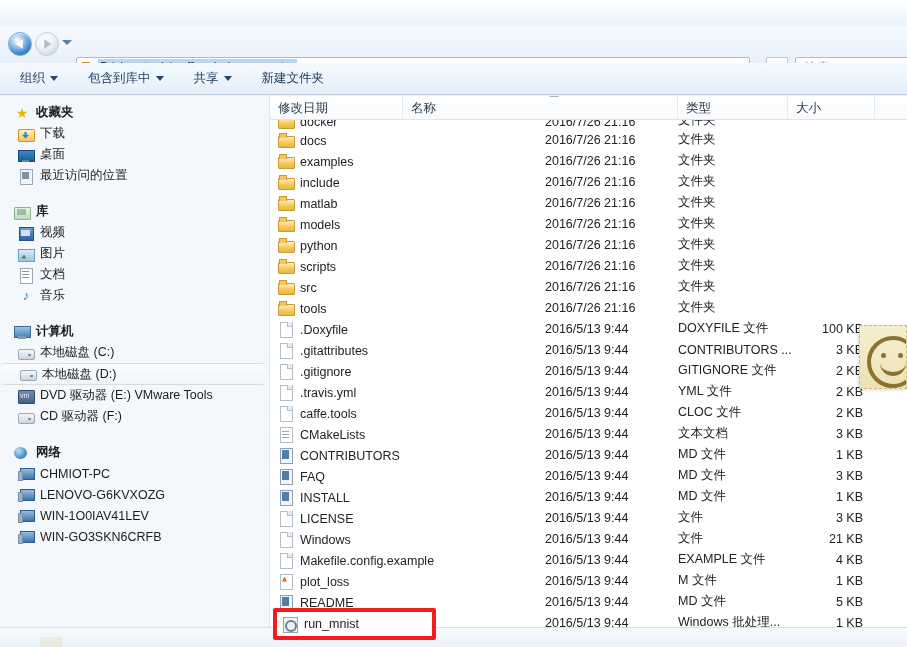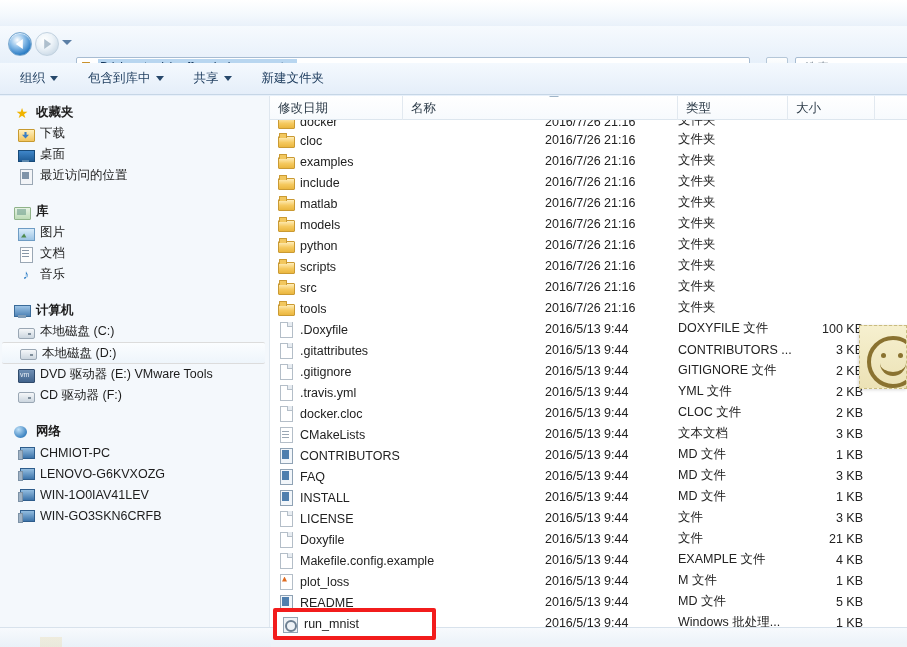--- a/index.html
+++ b/index.html
@@ -497,20 +497,24 @@
             <span>最近访问的位置</span>
           </div>
         </div>
         <div class="nav-spacer"></div>
         <div class="nav-group">
           <div class="nav-row root">
             <span class="ico ico-library"></span>
             <span>库</span>
           </div>
           <div class="nav-row child">
+            <span class="ico ico-video"></span>
+            <span>视频</span>
+          </div>
+          <div class="nav-row child">
             <span class="ico ico-picture"></span>
             <span>图片</span>
           </div>
           <div class="nav-row child">
             <span class="ico ico-doc"></span>
             <span>文档</span>
           </div>
           <div class="nav-row child">
             <span class="ico ico-music">♪</span>
             <span>音乐</span>
@@ -577,21 +581,21 @@
               <span class="f-ico f-folder"></span>
               <span>docker</span>
             </div>
             <div class="cell-date">2016/7/26 21:16</div>
             <div class="cell-type">文件夹</div>
             <div class="cell-size"></div>
           </div>
           <div class="row">
             <div class="cell-name">
               <span class="f-ico f-folder"></span>
-              <span>cloc</span>
+              <span>docs</span>
             </div>
             <div class="cell-date">2016/7/26 21:16</div>
             <div class="cell-type">文件夹</div>
             <div class="cell-size"></div>
           </div>
           <div class="row">
             <div class="cell-name">
               <span class="f-ico f-folder"></span>
               <span>examples</span>
             </div>
@@ -694,21 +698,21 @@
               <span class="f-ico f-file"></span>
               <span>.travis.yml</span>
             </div>
             <div class="cell-date">2016/5/13 9:44</div>
             <div class="cell-type">YML 文件</div>
             <div class="cell-size">2 KB</div>
           </div>
           <div class="row">
             <div class="cell-name">
               <span class="f-ico f-file"></span>
-              <span>docker.cloc</span>
+              <span>caffe.tools</span>
             </div>
             <div class="cell-date">2016/5/13 9:44</div>
             <div class="cell-type">CLOC 文件</div>
             <div class="cell-size">2 KB</div>
           </div>
           <div class="row">
             <div class="cell-name">
               <span class="f-ico f-text"></span>
               <span>CMakeLists</span>
             </div>
@@ -748,21 +752,21 @@
               <span class="f-ico f-file"></span>
               <span>LICENSE</span>
             </div>
             <div class="cell-date">2016/5/13 9:44</div>
             <div class="cell-type">文件</div>
             <div class="cell-size">3 KB</div>
           </div>
           <div class="row">
             <div class="cell-name">
               <span class="f-ico f-file"></span>
-              <span>Doxyfile</span>
+              <span>Windows</span>
             </div>
             <div class="cell-date">2016/5/13 9:44</div>
             <div class="cell-type">文件</div>
             <div class="cell-size">21 KB</div>
           </div>
           <div class="row">
             <div class="cell-name">
               <span class="f-ico f-file"></span>
               <span>Makefile.config.example</span>
             </div>

